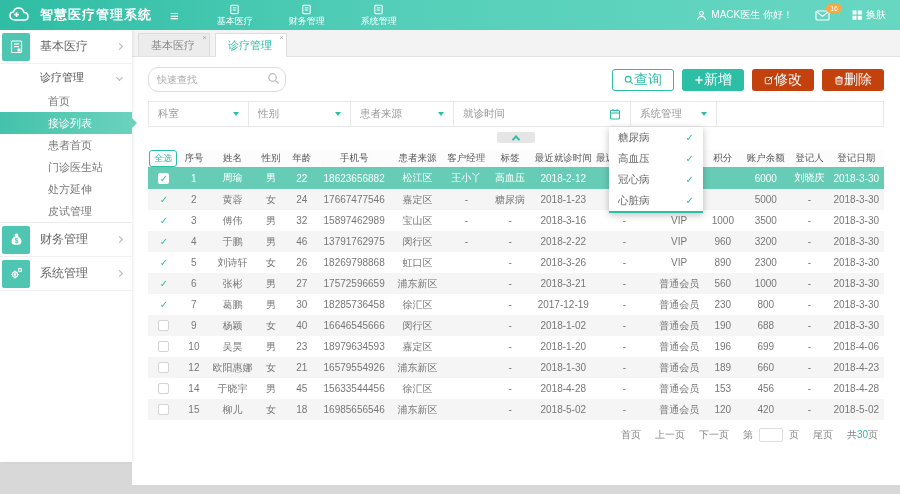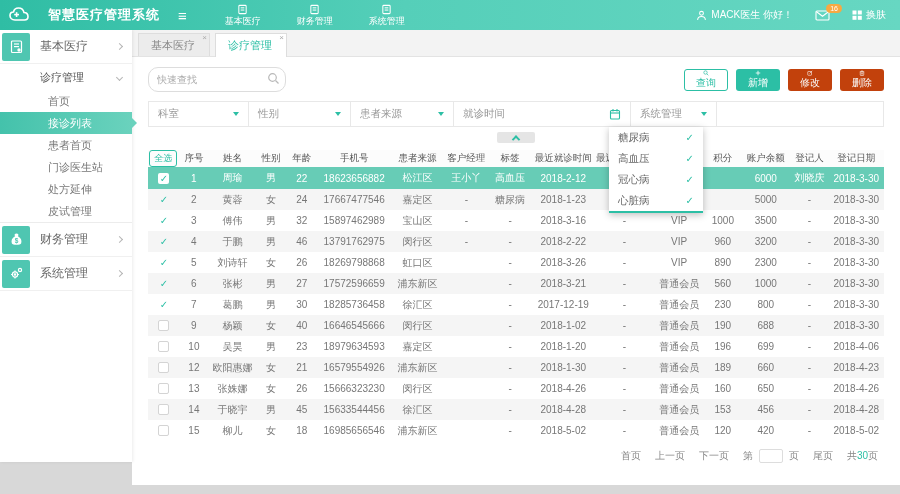--- a/index.html
+++ b/index.html
@@ -3,21 +3,21 @@
 <meta charset="utf-8">
 <style>
   * { box-sizing: border-box; margin: 0; padding: 0; }
   html,body { width: 900px; height: 494px; overflow: hidden; }
   body { background:#d8d8d8; font-family:"Liberation Sans","DejaVu Sans",sans-serif; }
 
   
   .topbar { height:30px; background:linear-gradient(90deg,#2fbda4,#55cfb9 45%,#67d7c2); display:flex; align-items:center; color:#fff; position:relative; z-index:30; }
   .logo { display:flex; align-items:center; padding-left:8px; }
   .logo svg { width:26px; height:18px; }
-  .app-title { font-size:13px; font-weight:bold; letter-spacing:1px; margin-left:14px; }
+  .app-title { font-size:13px; font-weight:bold; letter-spacing:1px; margin-left:6px; }
   .hamburger { margin-left:18px; font-size:15px; line-height:1; cursor:pointer; }
   .top-nav { display:flex; margin-left:38px; gap:36px; }
   .top-nav-item { display:flex; flex-direction:column; align-items:center; justify-content:center; font-size:9px; cursor:pointer; line-height:1.15; }
   .top-nav-item svg { width:11px; height:11px; margin-bottom:1px; }
   .top-right { margin-left:auto; display:flex; align-items:center; gap:22px; padding-right:14px; }
   .user-box { display:flex; align-items:center; font-size:10px; gap:4px; }
   .user-box svg { width:11px; height:11px; }
   .mail-box { position:relative; }
   .mail-box svg { width:15px; height:11px; display:block; }
   .mail-badge { position:absolute; top:-6px; right:-12px; background:#f7a943; color:#fff; font-size:7px; padding:1px 4px; border-radius:6px; line-height:1.1; }
@@ -51,21 +51,21 @@
 
   .content { position:relative; padding:10px 16px 0 16px; flex:1; }
 
   
   .search-row { display:flex; align-items:center; height:25px; }
   .search-box { position:relative; width:138px; height:25px; }
   .search-box input { width:100%; height:100%; border:1px solid #ddd; border-radius:10px; font-size:10px; padding:0 24px 0 8px; color:#666; outline:none; }
   .search-box input::placeholder { color:#aaa; }
   .search-box .mag { position:absolute; right:6px; top:5px; width:13px; height:13px; }
   .btn-group { margin-left:auto; display:flex; gap:8px; }
-  .btn { display:flex; align-items:center; gap:0; font-size:10px; padding:0 11px; height:22px; border-radius:3px; border:1px solid transparent; cursor:pointer; background:none; font-family:inherit;flex-direction:column; }
+  .btn { display:flex; align-items:center; gap:0; font-size:14px; padding:0 11px; height:22px; border-radius:3px; border:1px solid transparent; cursor:pointer; background:none; font-family:inherit; }
   .btn svg { width:10px; height:10px; }
   .btn.outline { border-color:#2cbfa5; color:#2cbfa5; background:#fff; }
   .btn.solid { background:#2cbfa5; color:#fff; }
   .btn.disabled { background:#c2410c; color:#fafafa; cursor:default; }
 
   
   .filter-row { margin-top:9px; display:flex; border:1px solid #e8e8e8; height:26px; font-size:10.5px; color:#999; }
   .fsel { display:flex; align-items:center; padding:0 9px; border-right:1px solid #e8e8e8; cursor:pointer; }
   .fsel .caret { margin-left:auto; border-top:4px solid #2cbfa5; border-left:3.5px solid transparent; border-right:3.5px solid transparent; }
   .fsel .cal { margin-left:auto; width:12px; height:12px; }
@@ -604,38 +604,20 @@
               <td>-</td>
               <td>2018-1-30</td>
               <td>-</td>
               <td>普通会员</td>
               <td>189</td>
               <td>660</td>
               <td>-</td>
               <td>2018-4-23</td>
             </tr>
 
-            <tr>
-              <td><span class="cb"></span></td>
-              <td>13</td>
-              <td>张姝娜</td>
-              <td>女</td>
-              <td>26</td>
-              <td>15666323230</td>
-              <td>闵行区</td>
-              <td></td>
-              <td>-</td>
-              <td>2018-4-26</td>
-              <td>-</td>
-              <td>普通会员</td>
-              <td>160</td>
-              <td>650</td>
-              <td>-</td>
-              <td>2018-4-26</td>
-            </tr>
 
             <tr>
               <td><span class="cb"></span></td>
               <td>14</td>
               <td>于晓宇</td>
               <td>男</td>
               <td>45</td>
               <td>15633544456</td>
               <td>徐汇区</td>
               <td></td>

